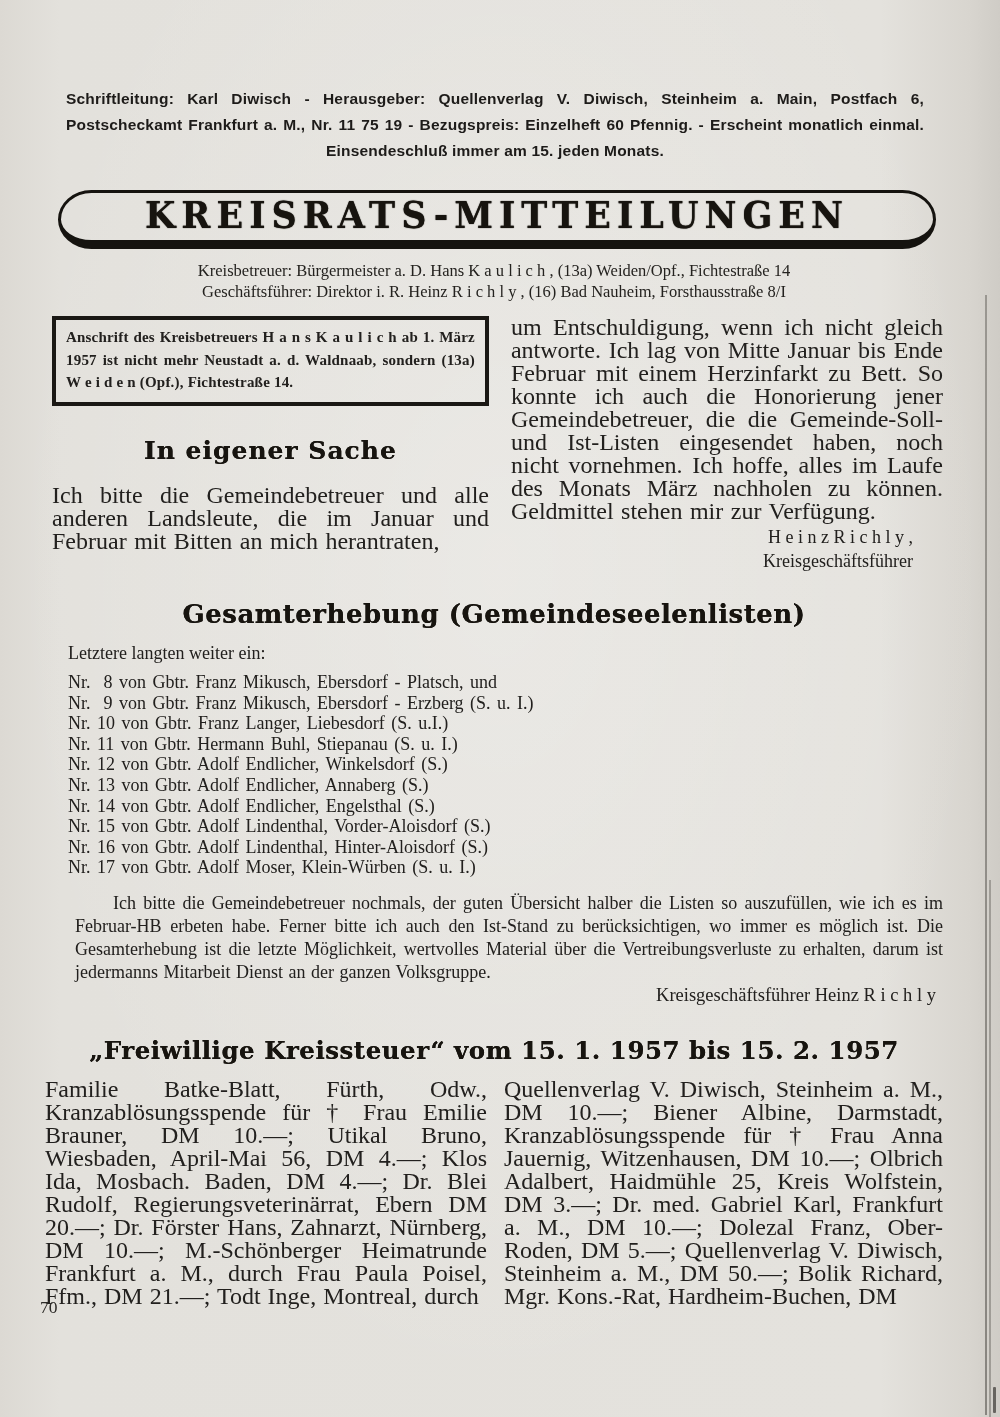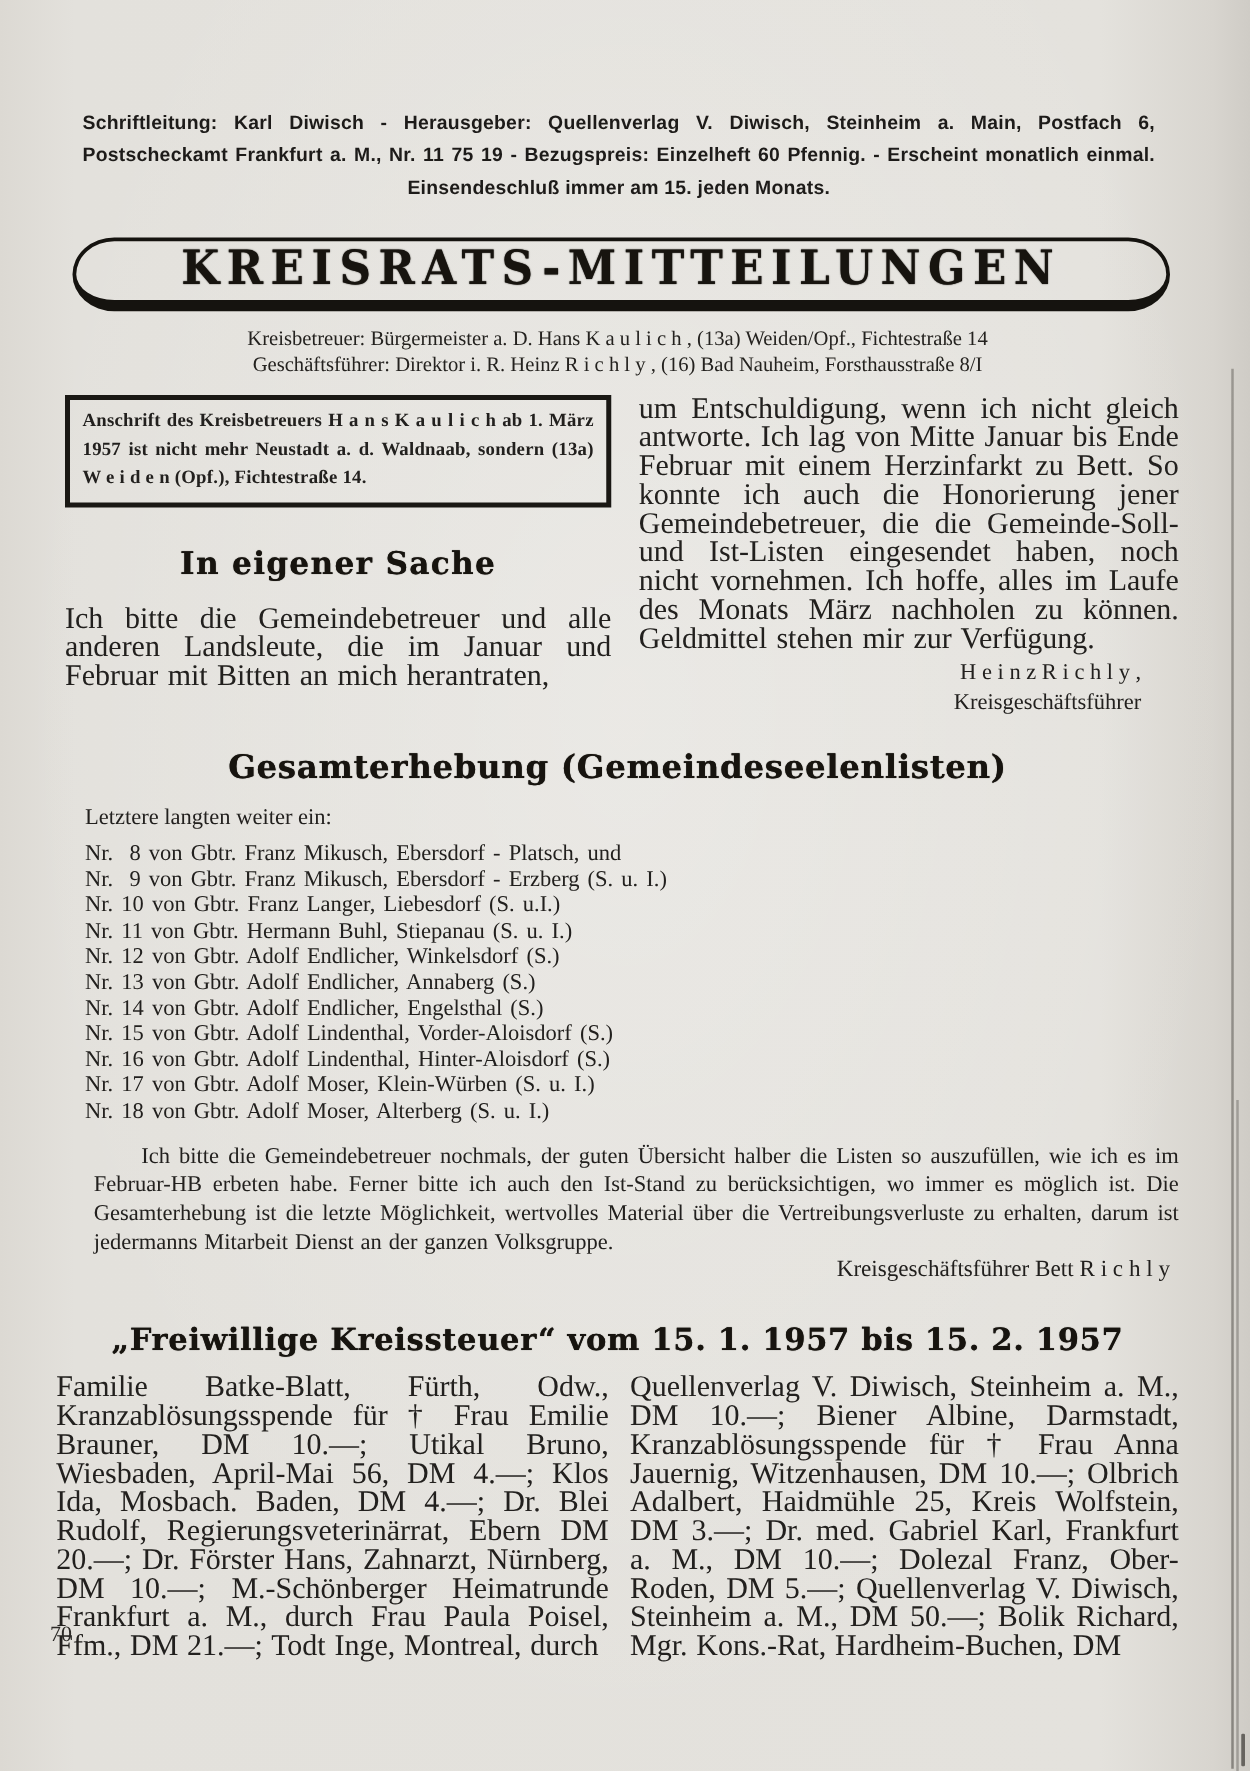--- a/index.html
+++ b/index.html
@@ -156,24 +156,23 @@
       <li>Nr.  8 von Gbtr. Franz Mikusch, Ebersdorf - Platsch, und</li>
       <li>Nr.  9 von Gbtr. Franz Mikusch, Ebersdorf - Erzberg (S. u. I.)</li>
       <li>Nr. 10 von Gbtr. Franz Langer, Liebesdorf (S. u.I.)</li>
       <li>Nr. 11 von Gbtr. Hermann Buhl, Stiepanau (S. u. I.)</li>
       <li>Nr. 12 von Gbtr. Adolf Endlicher, Winkelsdorf (S.)</li>
       <li>Nr. 13 von Gbtr. Adolf Endlicher, Annaberg (S.)</li>
       <li>Nr. 14 von Gbtr. Adolf Endlicher, Engelsthal (S.)</li>
       <li>Nr. 15 von Gbtr. Adolf Lindenthal, Vorder-Aloisdorf (S.)</li>
       <li>Nr. 16 von Gbtr. Adolf Lindenthal, Hinter-Aloisdorf (S.)</li>
       <li>Nr. 17 von Gbtr. Adolf Moser, Klein-Würben (S. u. I.)</li>
-      <li>Nr. 18 von Gbtr. Adolf Moser, Alterberg (S. u. I.)</li>
     </ul>
     <div class="ges-para">Ich bitte die Gemeindebetreuer nochmals, der guten Übersicht halber die Listen so auszufüllen, wie ich es im Februar-HB erbeten habe. Ferner bitte ich auch den Ist-Stand zu berücksichtigen, wo immer es möglich ist. Die Gesamterhebung ist die letzte Möglichkeit, wertvolles Material über die Vertreibungsverluste zu erhalten, darum ist jedermanns Mitarbeit Dienst an der ganzen Volksgruppe.</div>
-    <div class="ges-sig">Kreisgeschäftsführer Bett R i c h l y</div>
+    <div class="ges-sig">Kreisgeschäftsführer Heinz R i c h l y</div>
 
     <div class="ks-heading h-fat">„Freiwillige Kreissteuer“ vom 15. 1. 1957 bis 15. 2. 1957</div>
     <div class="ks-cols">
       <div class="ks-l para">Familie Batke-Blatt, Fürth, Odw., Kranzablösungsspende für † Frau Emilie Brauner, DM 10.—; Utikal Bruno, Wiesbaden, April-Mai 56, DM 4.—; Klos Ida, Mosbach. Baden, DM 4.—; Dr. Blei Rudolf, Regierungsveterinärrat, Ebern DM 20.—; Dr. Förster Hans, Zahnarzt, Nürnberg, DM 10.—; M.-Schönberger Heimatrunde Frankfurt a. M., durch Frau Paula Poisel, Ffm., DM 21.—; Todt Inge, Montreal, durch</div>
       <div class="ks-r para">Quellenverlag V. Diwisch, Steinheim a. M., DM 10.—; Biener Albine, Darmstadt, Kranzablösungsspende für † Frau Anna Jauernig, Witzenhausen, DM 10.—; Olbrich Adalbert, Haidmühle 25, Kreis Wolfstein, DM 3.—; Dr. med. Gabriel Karl, Frankfurt a. M., DM 10.—; Dolezal Franz, Ober-Roden, DM 5.—; Quellenverlag V. Diwisch, Steinheim a. M., DM 50.—; Bolik Richard, Mgr. Kons.-Rat, Hardheim-Buchen, DM</div>
     </div>
 
     <div class="page-number">70</div>
   </div>
 

